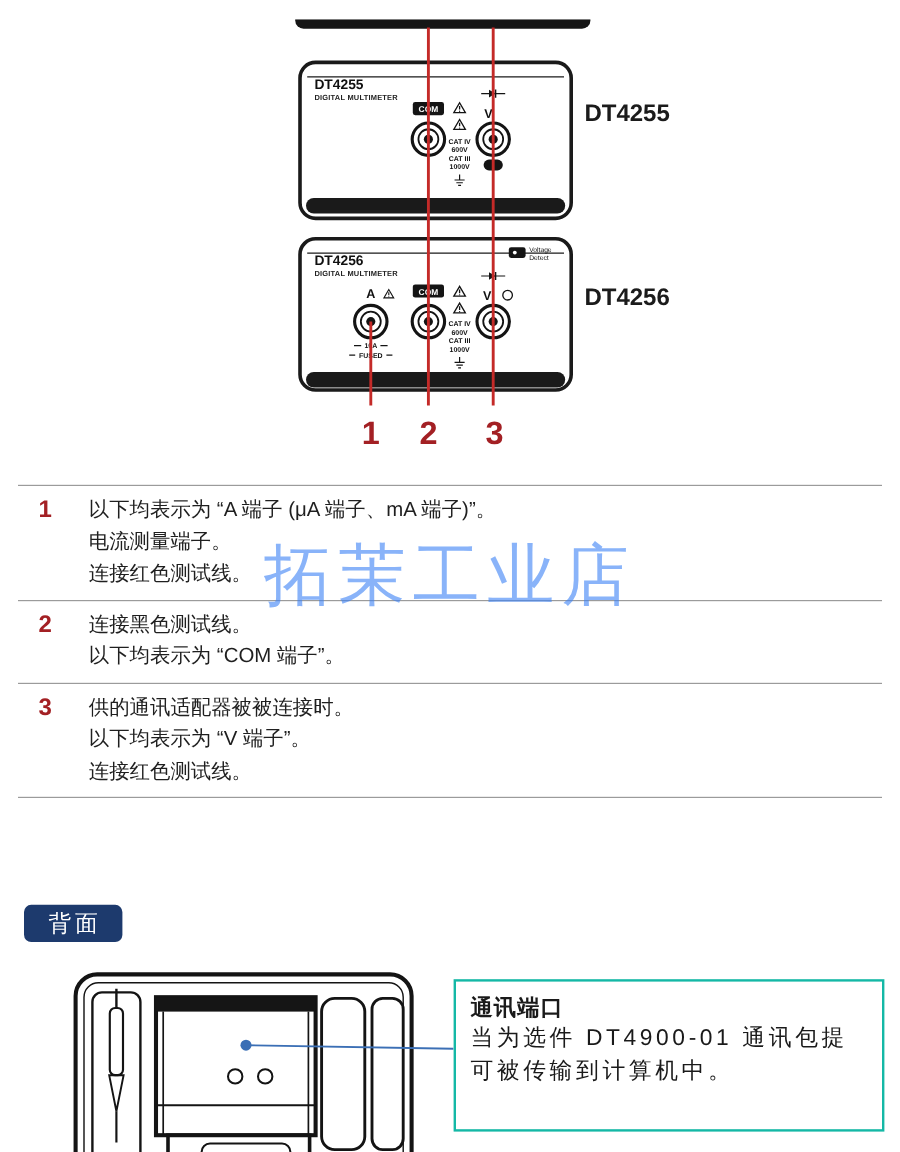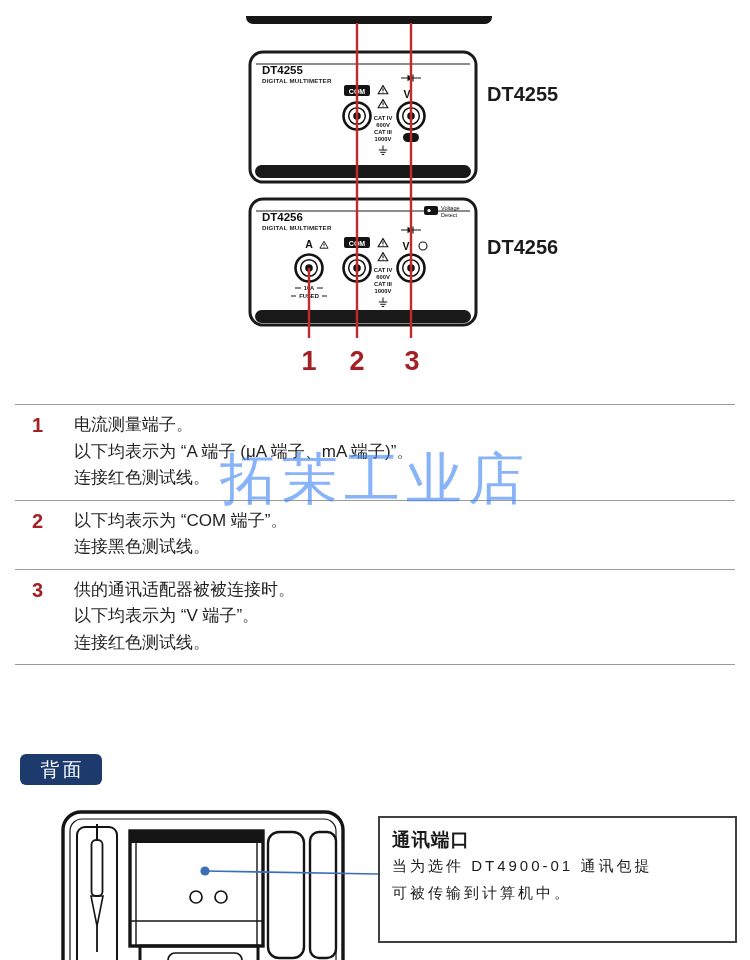--- a/index.html
+++ b/index.html
@@ -37,24 +37,24 @@
     position:absolute; left:20px; top:738px; width:82px; height:31px;
     background:#1d3a6d; border-radius:6px; color:#fff; font-size:19px;
     font-weight:normal; display:flex; align-items:center; justify-content:center;
     letter-spacing:3px; text-indent:3px;
   }
 
   .back-diagram { position:absolute; left:55px; top:788px; }
 
   .callout-box {
     position:absolute; left:378px; top:800px; width:359px; min-height:127px;
-    background:#fff; border:2px solid #404040; padding:8px 12px 10px; z-index:4;
+    background:#fff; border:2px solid #14b8a6; padding:8px 12px 10px; z-index:4;
   }
   .callout-title { font-size:18.5px; font-weight:bold; line-height:27px; letter-spacing:1px; }
-  .callout-line  { font-size:15px; line-height:26.5px; letter-spacing:3px; white-space:nowrap; }
+  .callout-line  { font-size:19px; line-height:26.5px; letter-spacing:3px; white-space:nowrap; }
 </style>
 </head>
 <body>
 
 <div class="page">
 
   <svg class="top-diagram" width="750" height="380" viewBox="0 0 750 380">
     <defs>
       <g id="terminal-jack">
         <circle r="13.5" fill="#fff" stroke="#141414" stroke-width="2.6"></circle>
@@ -163,30 +163,30 @@
 
     <text class="s-num" x="309" y="354">1</text>
     <text class="s-num" x="357" y="354">2</text>
     <text class="s-num" x="412" y="354">3</text>
   </svg>
 
   <div class="terminal-table">
     <div class="t-row">
       <div class="t-num">1</div>
       <div class="t-lines">
+        <div>以下均表示为 “A 端子 (μA 端子、mA 端子)”。</div>
         <div>电流测量端子。</div>
-        <div>以下均表示为 “A 端子 (μA 端子、mA 端子)”。</div>
         <div>连接红色测试线。</div>
       </div>
     </div>
     <div class="t-row">
       <div class="t-num">2</div>
       <div class="t-lines">
+        <div>连接黑色测试线。</div>
         <div>以下均表示为 “COM 端子”。</div>
-        <div>连接黑色测试线。</div>
       </div>
     </div>
     <div class="t-row">
       <div class="t-num">3</div>
       <div class="t-lines">
         <div>供的通讯适配器被被连接时。</div>
         <div>以下均表示为 “V 端子”。</div>
         <div>连接红色测试线。</div>
       </div>
     </div>

